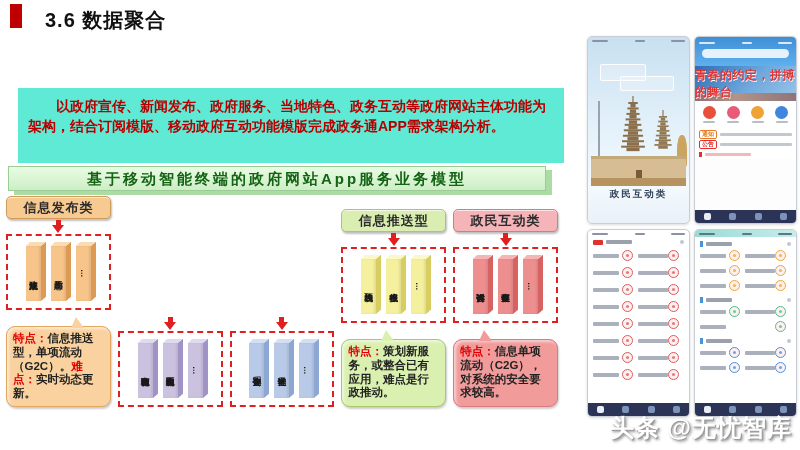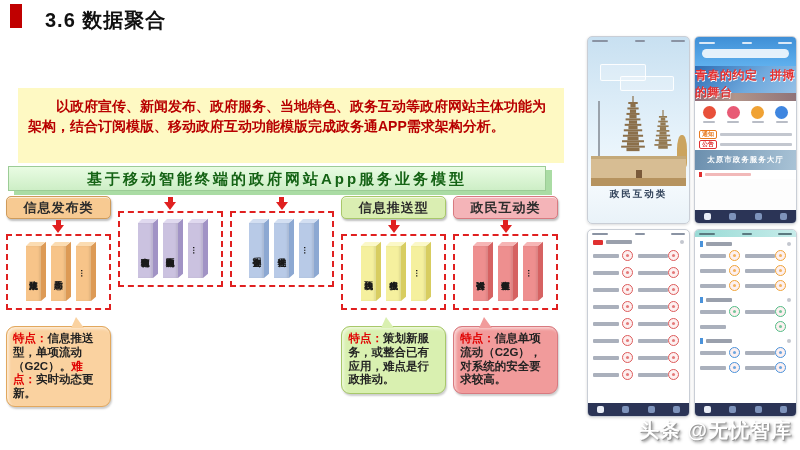--- a/index.html
+++ b/index.html
@@ -4,31 +4,31 @@
 <style>
   html,body{margin:0;padding:0;}
   body{font-family:"Liberation Sans","DejaVu Sans",sans-serif;background:#fff;}
   .slide{position:relative;width:800px;height:450px;background:#fff;overflow:hidden;}
 
   
   .title-chip{position:absolute;left:10px;top:4px;width:12px;height:24px;background:#c00000;}
   .page-title{position:absolute;left:45px;top:7px;font-size:20px;font-weight:bold;color:#111;letter-spacing:1px;}
 
   
-  .intro-box{position:absolute;left:18px;top:88px;width:546px;height:75px;background:#fef9c3;}
+  .intro-box{position:absolute;left:18px;top:88px;width:546px;height:75px;background:#5eead4;}
   .intro-box p{margin:0;padding:8px 12px 0 10px;text-indent:2em;font-size:14px;line-height:1.45;color:#b80000;font-weight:bold;}
 
   
   .model-banner{position:absolute;left:8px;top:166px;width:536px;height:23px;
     background:linear-gradient(#e9fce3,#cdeec6);border:1px solid #9ccc96;
     box-shadow:6px 4px 0 #aadca4;text-align:center;line-height:23px;
     font-size:15px;font-weight:bold;color:#156315;letter-spacing:3px;}
 
   
-  .columns{position:absolute;left:6px;top:196px;width:552px;display:flex;gap:7px;}
+  .columns{position:absolute;left:6px;top:196px;width:552px;display:flex;gap:7px;align-items:flex-end;}
   .col{flex:1;display:flex;flex-direction:column;}
   .c1{--h-bg:#f7ca92;--h-bd:#cf9b5a;--bar-f:#f7c489;--bar-s:#dd9a55;--bar-t:#fbdcb2;--note-bg:#fad2a0;--note-bd:#e2a85e;}
   .c2{--h-bg:#d0c5e6;--h-bd:#9d8cc4;--bar-f:#cbc2e0;--bar-s:#a193c5;--bar-t:#e0d9ef;--note-bg:#c8bbde;--note-bd:#9d8cc4;}
   .c3{--h-bg:#adc9ed;--h-bd:#7fa3d4;--bar-f:#b8cae7;--bar-s:#8ca8d2;--bar-t:#d3dff2;--note-bg:#a2c4ea;--note-bd:#7fa3d4;}
   .c4{--h-bg:#daeeb2;--h-bd:#a8c86a;--bar-f:#f5f09e;--bar-s:#d8cd60;--bar-t:#fbf8c8;--note-bg:#d9f0b0;--note-bd:#a8c86a;}
   .c5{--h-bg:#f4b4b8;--h-bd:#d87a80;--bar-f:#ee8f8f;--bar-s:#d66262;--bar-t:#f6b5b5;--note-bg:#f19b9b;--note-bd:#d87a80;}
   .cat-header{height:21px;line-height:21px;text-align:center;border-radius:5px;
     background:var(--h-bg);border:1px solid var(--h-bd);
     box-shadow:inset 0 1px 0 rgba(255,255,255,.65),1px 2px 2px rgba(0,0,0,.25);
     font-size:13px;font-weight:bold;color:#2c2c2c;letter-spacing:1px;}
@@ -117,21 +117,21 @@
   .icirc{display:block;width:9px;height:9px;border-radius:50%;border:1px solid #dd5b5b;background:#fdf0f0;position:relative;}
   .icirc::after{content:'';position:absolute;left:3px;top:3px;width:3px;height:3px;border-radius:50%;background:inherit;background:currentColor;opacity:.8;}
   .p4-status{height:7px;background:linear-gradient(90deg,#9adbd6,#c6ecea);display:flex;align-items:center;justify-content:space-between;padding:0 4px;}
   .p4-status .sb{background:#5b7a80;}
   .sec-h{height:9px;display:flex;align-items:center;gap:3px;margin-top:2px;}
   .bluechip{display:block;width:3px;height:6px;background:#4a93db;}
   .sec-h .hdot{margin-left:auto;}
   .p4 .srow{height:15px;}
 
   
-  .watermark{position:absolute;right:8px;bottom:6px;font-size:20px;font-weight:bold;color:#fff;letter-spacing:1px;
+  .watermark{position:absolute;right:8px;bottom:6px;font-size:24px;font-weight:bold;color:#fff;letter-spacing:1px;
     text-shadow:1px 1px 0 #9a9a9a,2px 2px 3px rgba(0,0,0,.5);}
 </style>
 </head>
 <body>
 
 <div class="slide">
 
   <div class="title-chip"></div>
   <div class="page-title">3.6 数据聚合</div>
 
@@ -394,21 +394,20 @@
       <div class="p2-notices">
         <div class="p2-notice">
             <span class="badge bd0">通知</span>
             <i class="nbar"></i>
           </div>
         <div class="p2-notice">
             <span class="badge bd1">公告</span>
             <i class="nbar"></i>
           </div>
       </div>
-      <div class="p2-hall">太原市政务服务大厅</div>
       <div class="p2-redrow">
           <i class="rchip"></i>
           <i class="rbar"></i>
         </div>
       <div class="p2-fill"></div>
       <div class="p-nav">
           <i></i>
           <i></i>
           <i></i>
           <i></i>

